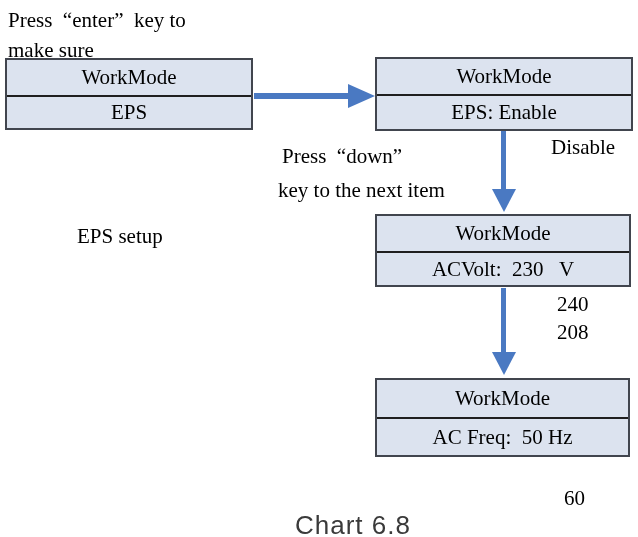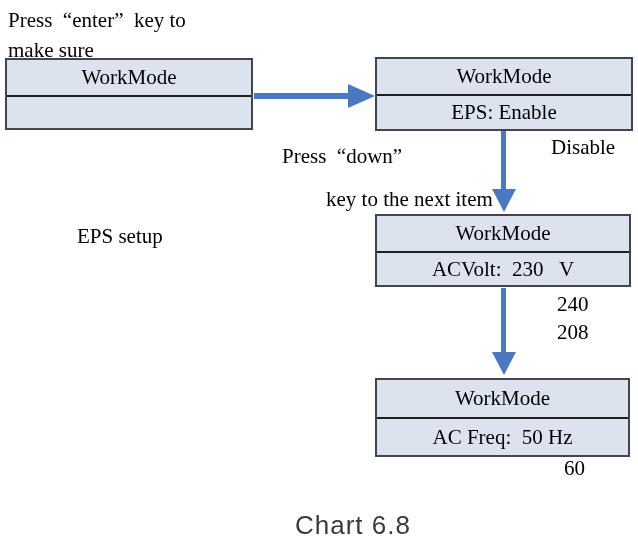--- a/index.html
+++ b/index.html
@@ -79,34 +79,35 @@
 </head>
 <body>
 
 <div class="canvas">
 
   <div class="note" style="left:8px; top:5px;">Press  “enter”  key to</div>
   <div class="note" style="left:8px; top:35px;">make sure</div>
 
   <div class="lcd" style="left:5px; top:58px; width:248px; height:72px;">
     <div class="lcd-row lcd-title">WorkMode</div>
+    <div class="lcd-row">EPS</div>
   </div>
 
   <div class="arrow-line" style="left:254px; top:93px; width:95px; height:6px;"></div>
   <div class="arrow-head right" style="left:348px; top:84px;"></div>
 
   <div class="lcd" style="left:375px; top:57px; width:258px; height:74px;">
     <div class="lcd-row lcd-title">WorkMode</div>
     <div class="lcd-row">EPS: Enable</div>
   </div>
 
   <div class="alt-value" style="left:511px; top:135px;">Disable</div>
 
   <div class="note" style="left:282px; top:141px;font-family:Liberation Serif, serif;">Press  “down”</div>
-  <div class="note" style="left:278px; top:184px;margin-left:48px;">key to the next item</div>
+  <div class="note" style="left:278px; top:175px;">key to the next item</div>
 
   <div class="note" style="left:77px; top:221px;text-align:right;">EPS setup</div>
 
   <div class="arrow-line" style="left:501px; top:131px; width:5px; height:59px;"></div>
   <div class="arrow-head down" style="left:492px; top:189px;"></div>
 
   <div class="lcd" style="left:375px; top:214px; width:256px; height:73px;">
     <div class="lcd-row lcd-title">WorkMode</div>
     <div class="lcd-row">ACVolt:  230   V</div>
   </div>
@@ -115,17 +116,17 @@
   <div class="alt-value" style="left:517px; top:320px;">208</div>
 
   <div class="arrow-line" style="left:501px; top:288px; width:5px; height:65px;"></div>
   <div class="arrow-head down" style="left:492px; top:352px;"></div>
 
   <div class="lcd" style="left:375px; top:378px; width:255px; height:79px; grid-template-rows:39px 1fr;">
     <div class="lcd-row lcd-title">WorkMode</div>
     <div class="lcd-row">AC Freq:  50 Hz</div>
   </div>
 
-  <div class="alt-value" style="left:524px; top:456px;">60</div>
+  <div class="alt-value" style="left:524px; top:486px;">60</div>
 
   <div class="caption">Chart 6.8</div>
 
 </div>
 
 </body></html>

